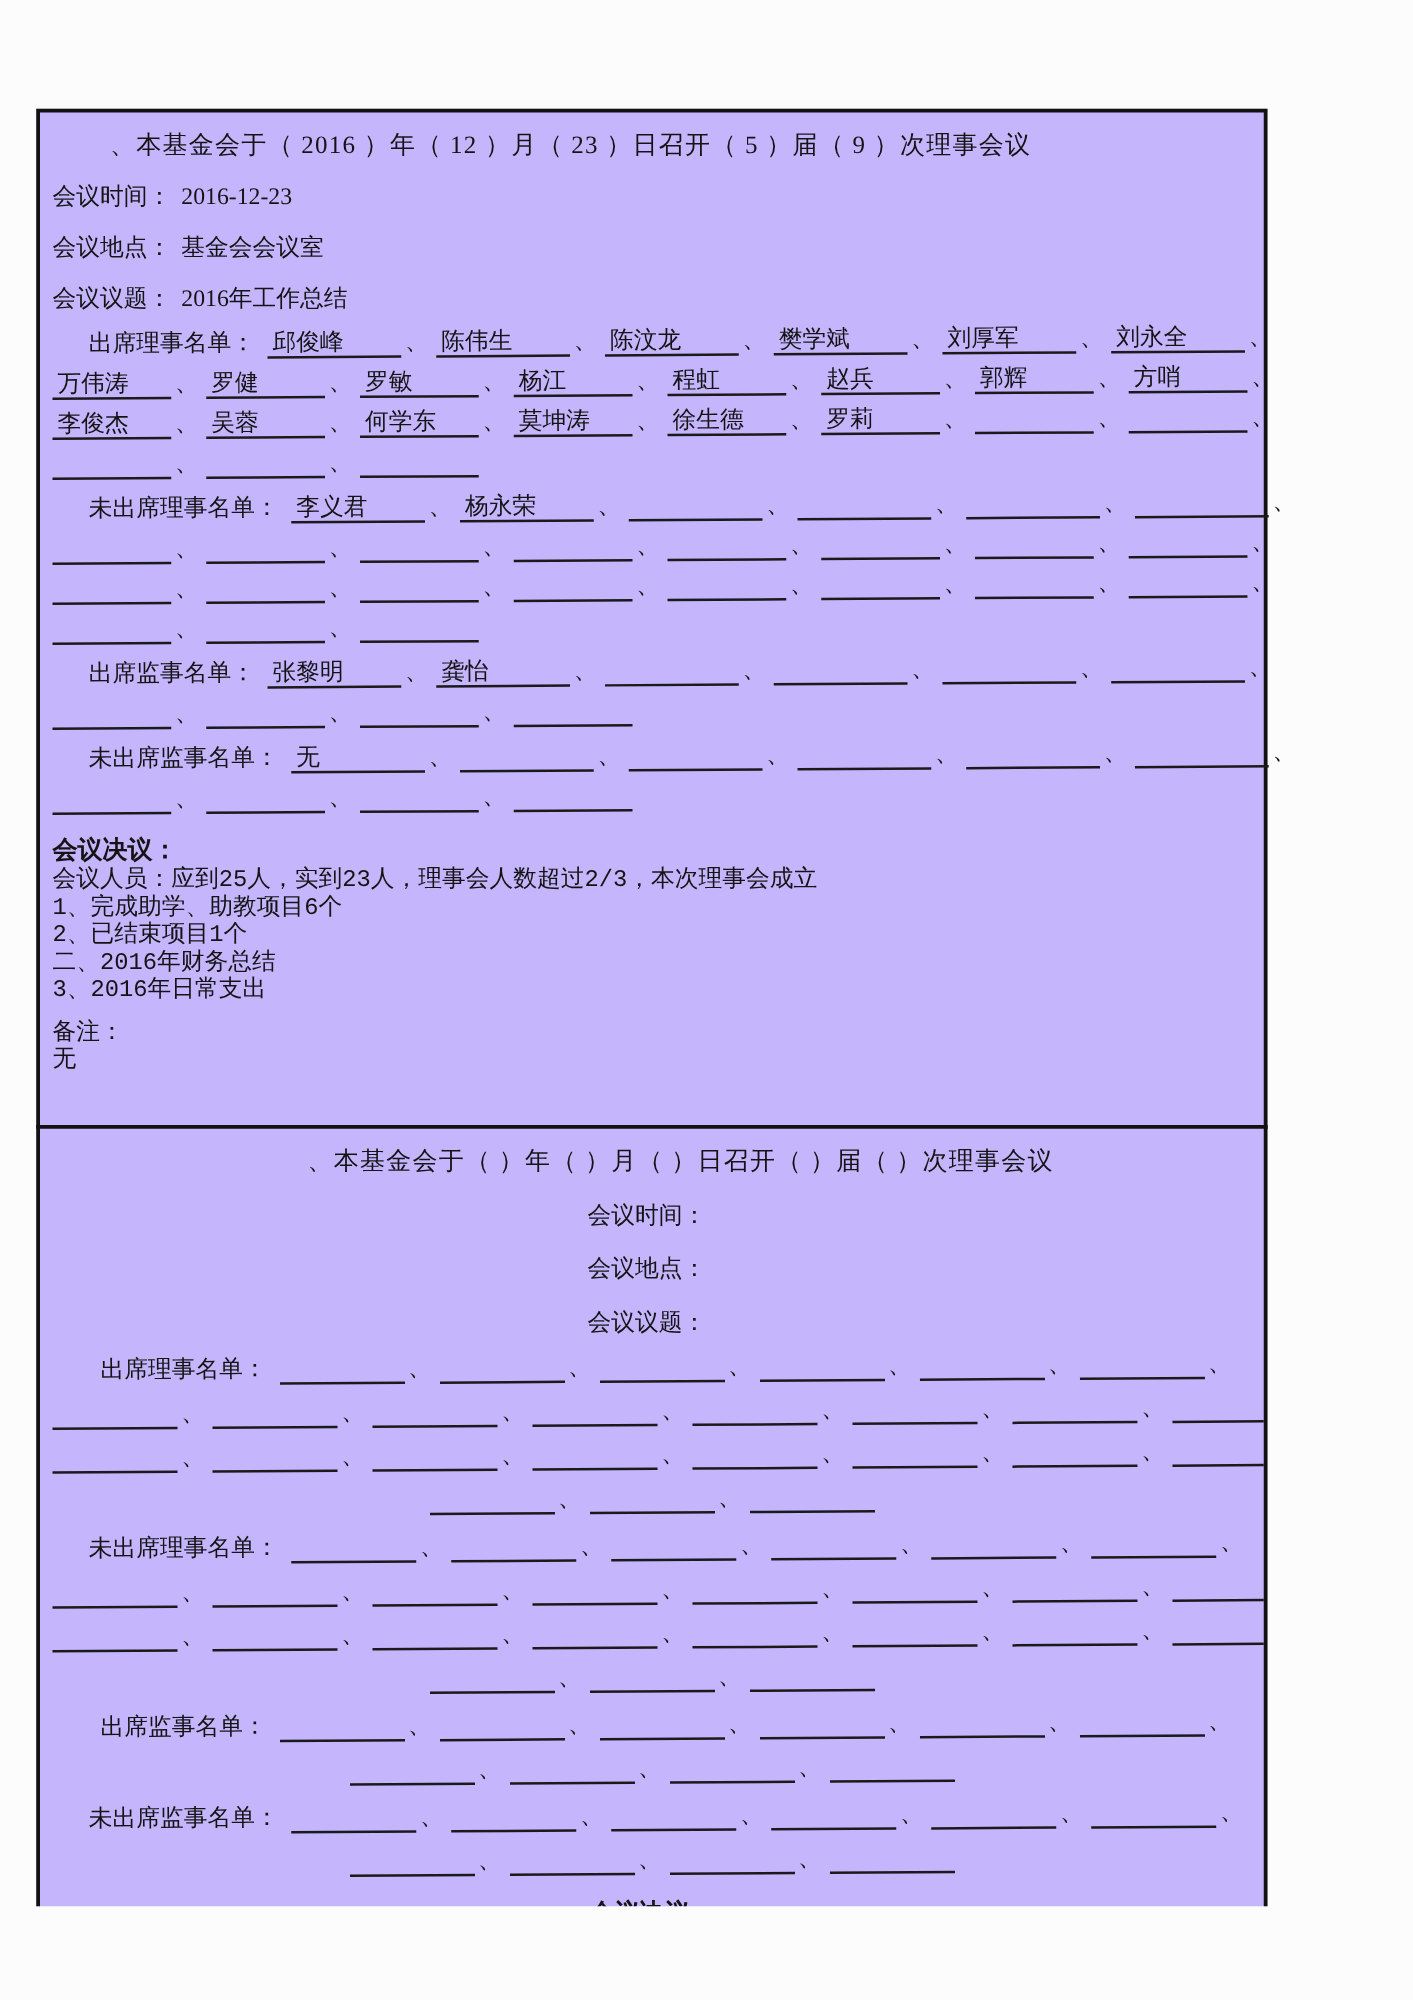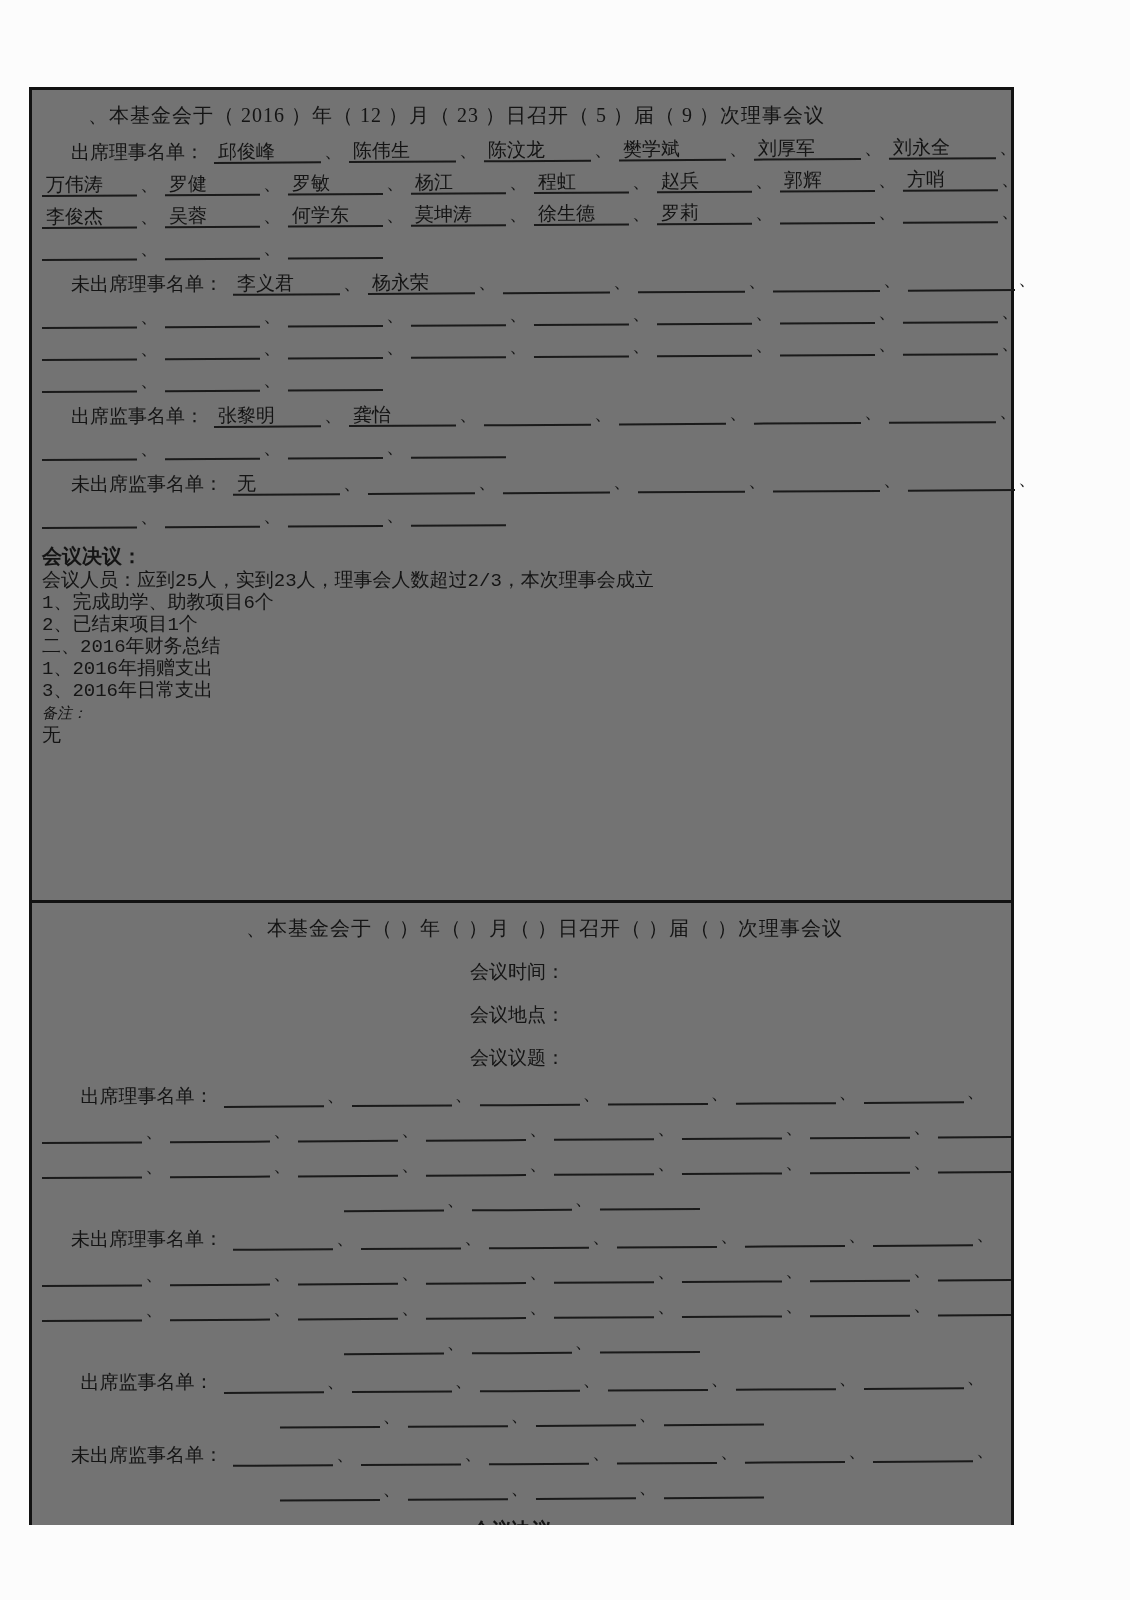--- a/index.html
+++ b/index.html
@@ -14,21 +14,21 @@
   }
   .page {
     position: relative;
     width: 1130px;
     height: 1600px;
   }
   .form-box {
     box-sizing: border-box;
     width: 985px;
     margin-left: 29px;
-    background: #737373;
+    background: #c4b5fd;
     border: 3px solid #121212;
     padding: 4px 10px 0 10px;
   }
   #box1 { margin-top: 87px; height: 816px; }
   #box2 { margin-top: -3px; height: 625px; border-bottom: none; overflow: hidden; text-align: center; }
 
   .title {
     font-size: 20px;
     padding: 8px 0 0 46px;
     letter-spacing: 1px;
@@ -59,30 +59,35 @@
     border-bottom: 2px solid #1a1a1a;
     padding: 0 4px;
     vertical-align: bottom;
   }
   .first .fld { min-width: 107px; }
   #box2 .fld { min-width: 100px; }
   .sep { display: inline-block; margin: 0 6px 0 3px; vertical-align: bottom; }
 
   .res-label { margin-top: 14px; font-size: 20px; font-weight: bold; }
   .res-line { font-size: 19px; line-height: 22px; font-family: Liberation Mono, monospace; }
-  .note-label { margin-top: 0; font-size: 15px; line-height: 22px; font-style: italic; }
+  .note-label { margin-top: 12px; font-size: 19px; line-height: 22px; }
   .note-value { font-size: 19px; line-height: 22px; }
 </style>
 </head>
 <body>
 
 <div class="page">
 
   <section class="form-box" id="box1">
     <div class="title">、本基金会于（ 2016 ）年（ 12 ）月（ 23 ）日召开（ 5 ）届（ 9 ）次理事会议</div>
+    <div>
+        <div class="info-row"><span class="info-label">会议时间：</span><span class="info-value">2016-12-23</span></div>
+        <div class="info-row"><span class="info-label">会议地点：</span><span class="info-value">基金会会议室</span></div>
+        <div class="info-row"><span class="info-label">会议议题：</span><span class="info-value">2016年工作总结</span></div>
+      </div>
     <div class="namelist">
         <div class="nl-row first"><span class="nl-label">出席理事名单：</span><span class="fld">邱俊峰</span><span class="sep">、</span><span class="fld">陈伟生</span><span class="sep">、</span><span class="fld">陈汶龙</span><span class="sep">、</span><span class="fld">樊学斌</span><span class="sep">、</span><span class="fld">刘厚军</span><span class="sep">、</span><span class="fld">刘永全</span><span class="sep">、</span></div>
         <div class="nl-row"><span class="fld">万伟涛</span><span class="sep">、</span><span class="fld">罗健</span><span class="sep">、</span><span class="fld">罗敏</span><span class="sep">、</span><span class="fld">杨江</span><span class="sep">、</span><span class="fld">程虹</span><span class="sep">、</span><span class="fld">赵兵</span><span class="sep">、</span><span class="fld">郭辉</span><span class="sep">、</span><span class="fld">方哨</span><span class="sep">、</span></div>
         <div class="nl-row"><span class="fld">李俊杰</span><span class="sep">、</span><span class="fld">吴蓉</span><span class="sep">、</span><span class="fld">何学东</span><span class="sep">、</span><span class="fld">莫坤涛</span><span class="sep">、</span><span class="fld">徐生德</span><span class="sep">、</span><span class="fld">罗莉</span><span class="sep">、</span><span class="fld"></span><span class="sep">、</span><span class="fld"></span><span class="sep">、</span></div>
         <div class="nl-row"><span class="fld"></span><span class="sep">、</span><span class="fld"></span><span class="sep">、</span><span class="fld"></span></div>
       </div>
     <div class="namelist">
         <div class="nl-row first"><span class="nl-label">未出席理事名单：</span><span class="fld">李义君</span><span class="sep">、</span><span class="fld">杨永荣</span><span class="sep">、</span><span class="fld"></span><span class="sep">、</span><span class="fld"></span><span class="sep">、</span><span class="fld"></span><span class="sep">、</span><span class="fld"></span><span class="sep">、</span></div>
         <div class="nl-row"><span class="fld"></span><span class="sep">、</span><span class="fld"></span><span class="sep">、</span><span class="fld"></span><span class="sep">、</span><span class="fld"></span><span class="sep">、</span><span class="fld"></span><span class="sep">、</span><span class="fld"></span><span class="sep">、</span><span class="fld"></span><span class="sep">、</span><span class="fld"></span><span class="sep">、</span></div>
         <div class="nl-row"><span class="fld"></span><span class="sep">、</span><span class="fld"></span><span class="sep">、</span><span class="fld"></span><span class="sep">、</span><span class="fld"></span><span class="sep">、</span><span class="fld"></span><span class="sep">、</span><span class="fld"></span><span class="sep">、</span><span class="fld"></span><span class="sep">、</span><span class="fld"></span><span class="sep">、</span></div>
@@ -95,21 +100,20 @@
     <div class="namelist">
         <div class="nl-row first"><span class="nl-label">未出席监事名单：</span><span class="fld">无</span><span class="sep">、</span><span class="fld"></span><span class="sep">、</span><span class="fld"></span><span class="sep">、</span><span class="fld"></span><span class="sep">、</span><span class="fld"></span><span class="sep">、</span><span class="fld"></span><span class="sep">、</span></div>
         <div class="nl-row"><span class="fld"></span><span class="sep">、</span><span class="fld"></span><span class="sep">、</span><span class="fld"></span><span class="sep">、</span><span class="fld"></span></div>
       </div>
     <div class="res-label">会议决议：</div>
     <div>
         <div class="res-line">会议人员：应到25人，实到23人，理事会人数超过2/3，本次理事会成立</div>
         <div class="res-line">1、完成助学、助教项目6个</div>
         <div class="res-line">2、已结束项目1个</div>
         <div class="res-line">二、2016年财务总结</div>
-        <div class="res-line">1、2016年捐赠支出</div>
         <div class="res-line">3、2016年日常支出</div>
       </div>
     <div class="note-label">备注：</div>
     <div class="note-value">无</div>
   </section>
 
   <section class="form-box" id="box2">
     <div class="title">、本基金会于（ ）年（ ）月（ ）日召开（ ）届（ ）次理事会议</div>
     <div>
         <div class="info-row"><span class="info-label">会议时间：</span><span class="info-value"></span></div>

